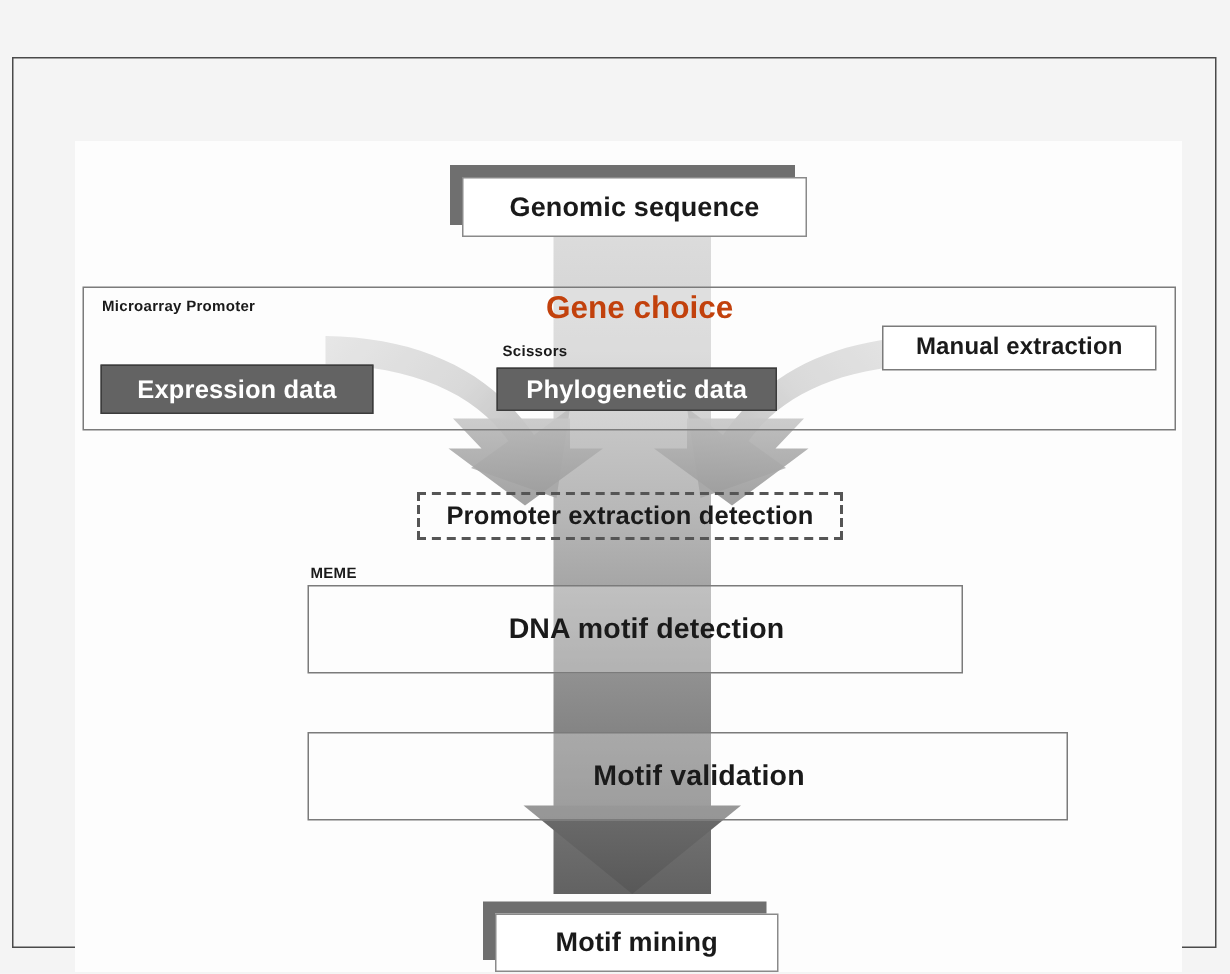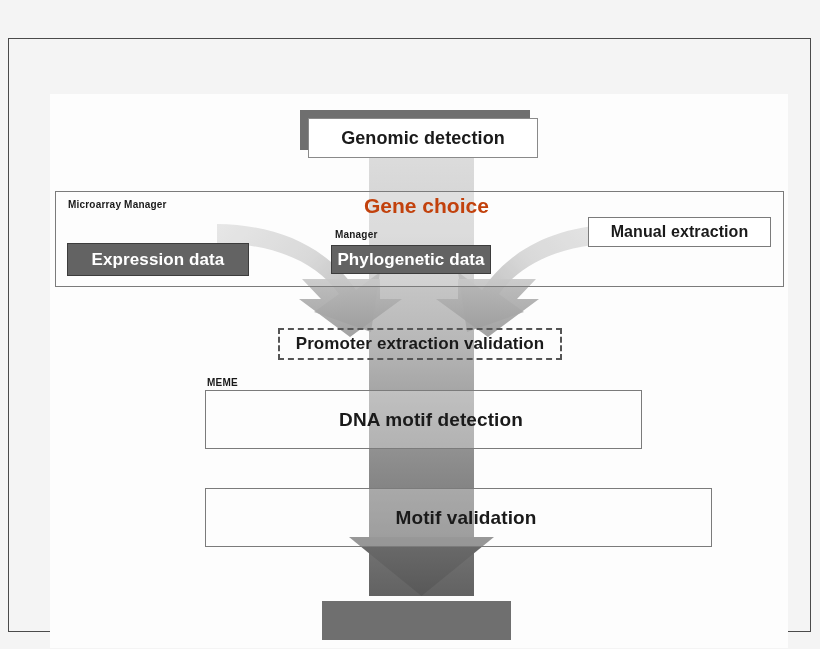--- a/index.html
+++ b/index.html
@@ -167,54 +167,57 @@
         <path d="M 167,130 C 232,131 278,155 306,196 L 330,178 L 321,238 L 264,218 L 289,200 C 266,168 225,150 167,149 Z" fill="url(#curveGradL)"></path>
 
         <path d="M 571,130 C 506,131 460,155 432,196 L 408,178 L 417,238 L 474,218 L 449,200 C 472,168 513,150 571,149 Z" fill="url(#curveGradR)"></path>
 
         <polygon points="252,185 330,185 330,205 352,205 300,243 249,205 271,205" fill="url(#midArrowGrad)" opacity="0.92"></polygon>
         <polygon points="486,185 408,185 408,205 386,205 438,243 489,205 467,205" fill="url(#midArrowGrad)" opacity="0.92"></polygon>
       </svg>
 
       <div class="terminal-shadow" style="left:250px; top:16px; width:230px; height:40px;"></div>
       <div class="node terminal" style="left:258px; top:24px; width:230px; height:40px;">
-        <span>Genomic detection</span>
+        <span>Genomic sequence</span>
       </div>
 
       <div class="group-box" style="left:5px; top:97px; width:729px; height:96px;"></div>
 
       <div class="section-title" style="left:314px; top:100px;">Gene choice</div>
 
-      <div class="caption" style="left:18px; top:105px;">Microarray Manager</div>
+      <div class="caption" style="left:18px; top:105px;">Microarray Promoter</div>
 
       <div class="node dark-box" style="left:17px; top:121px; width:182px; height:33px;margin-top:28px;">
         <span>Expression data</span>
       </div>
 
-      <div class="caption" style="left:285px; top:135px;">Manager</div>
-
-      <div class="node dark-box" style="left:281px; top:151px; width:160px; height:29px;">
+      <div class="caption" style="left:285px; top:135px;">Scissors</div>
+
+      <div class="node dark-box" style="left:281px; top:151px; width:187px; height:29px;">
         <span>Phylogenetic  data</span>
       </div>
 
       <div class="node outline-box" style="left:538px; top:123px; width:183px; height:30px;">
         <span>Manual extraction</span>
       </div>
 
       <div class="node dashed-box" style="left:228px; top:234px; width:284px; height:32px;">
-        <span>Promoter extraction validation</span>
+        <span>Promoter extraction detection</span>
       </div>
 
       <div class="caption" style="left:157px; top:283px;">MEME</div>
 
       <div class="node stage-box" style="left:155px; top:296px; width:437px; height:59px;">
         <span class="stage-label-text">DNA motif detection</span>
       </div>
 
       <div class="node stage-box" style="left:155px; top:394px; width:507px; height:59px;">
         <span class="stage-label-text">Motif validation</span>
       </div>
 
       <div class="terminal-shadow" style="left:272px; top:507px; width:189px; height:39px;"></div>
+      <div class="node terminal" style="left:280px; top:515px; width:189px; height:39px;">
+        <span>Motif mining</span>
+      </div>
 
     </div>
   </div>
 </div>
 
 </body></html>

